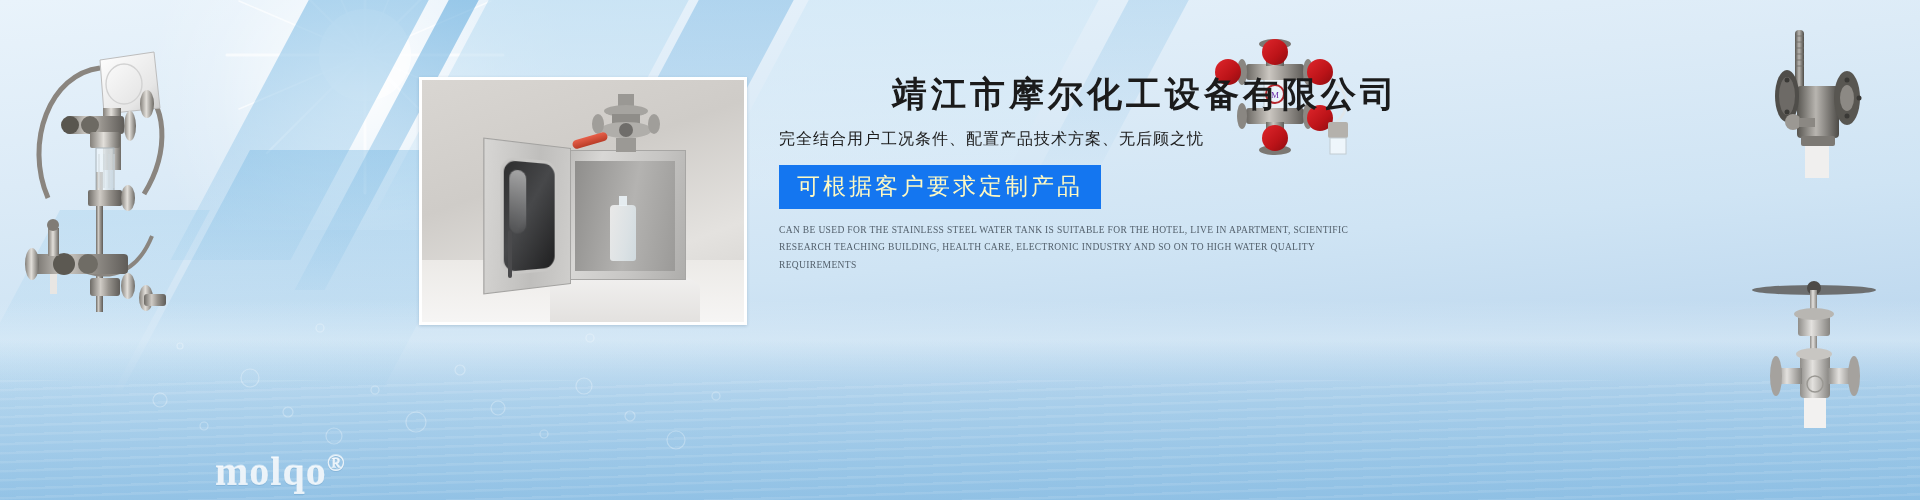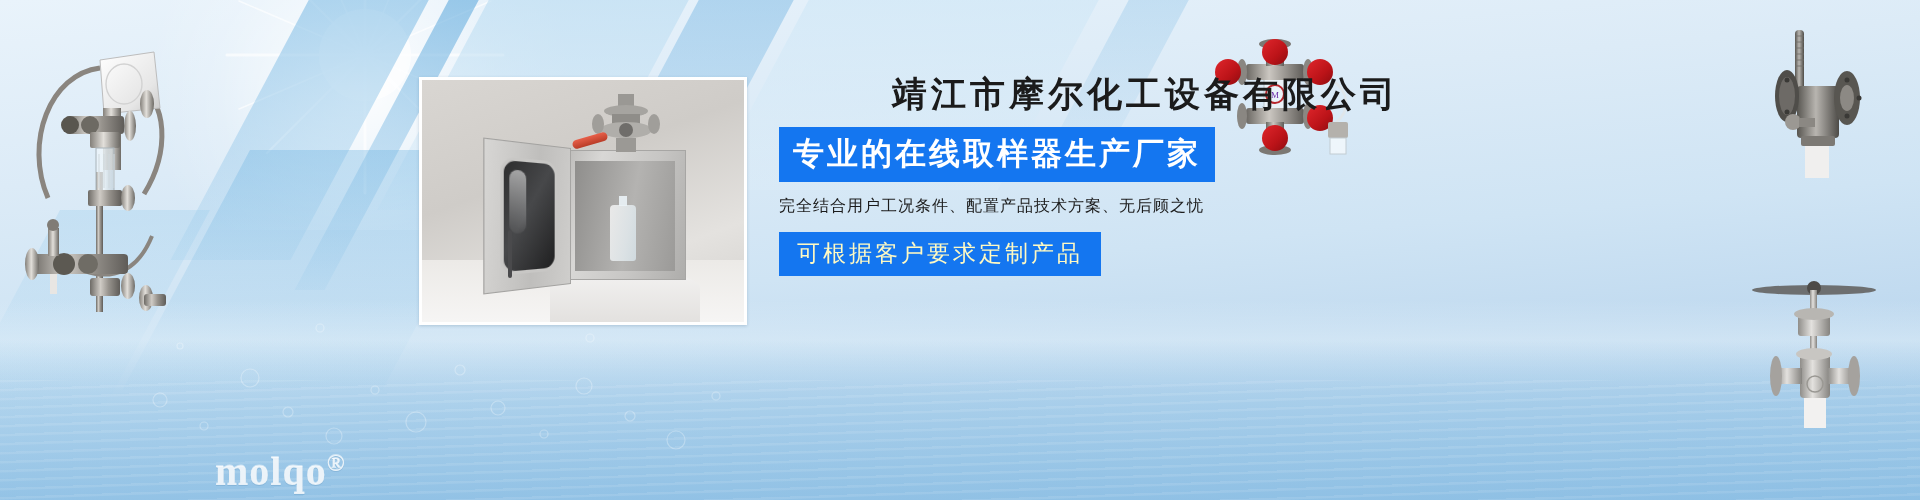--- a/index.html
+++ b/index.html
@@ -462,20 +462,20 @@
     <ellipse cx="34" cy="118" rx="6" ry="20" fill="#a5a29e"></ellipse>
     <ellipse cx="112" cy="118" rx="6" ry="20" fill="#a5a29e"></ellipse>
 
     <circle cx="73" cy="126" r="8" fill="none" stroke="#9a9893" stroke-width="1.5"></circle>
 
     <rect x="62" y="140" width="22" height="30" fill="#f2f1f0"></rect>
   </svg>
 
   <div class="text-block">
     <div class="company">靖江市摩尔化工设备有限公司</div>
-    <div class="headline">专业的在线取样器生产厂家</div>
     <div class="subline">完全结合用户工况条件、配置产品技术方案、无后顾之忧</div>
     <div class="badge">可根据客户要求定制产品</div>
+    <div class="fineprint">CAN BE USED FOR THE STAINLESS STEEL WATER TANK IS SUITABLE FOR THE HOTEL, LIVE IN APARTMENT, SCIENTIFIC RESEARCH TEACHING BUILDING, HEALTH CARE, ELECTRONIC INDUSTRY AND SO ON TO HIGH WATER QUALITY REQUIREMENTS</div>
   </div>
 
   <div class="watermark"><span>molqo</span><span class="reg">®</span></div>
 
 </div>
 
 </body></html>

